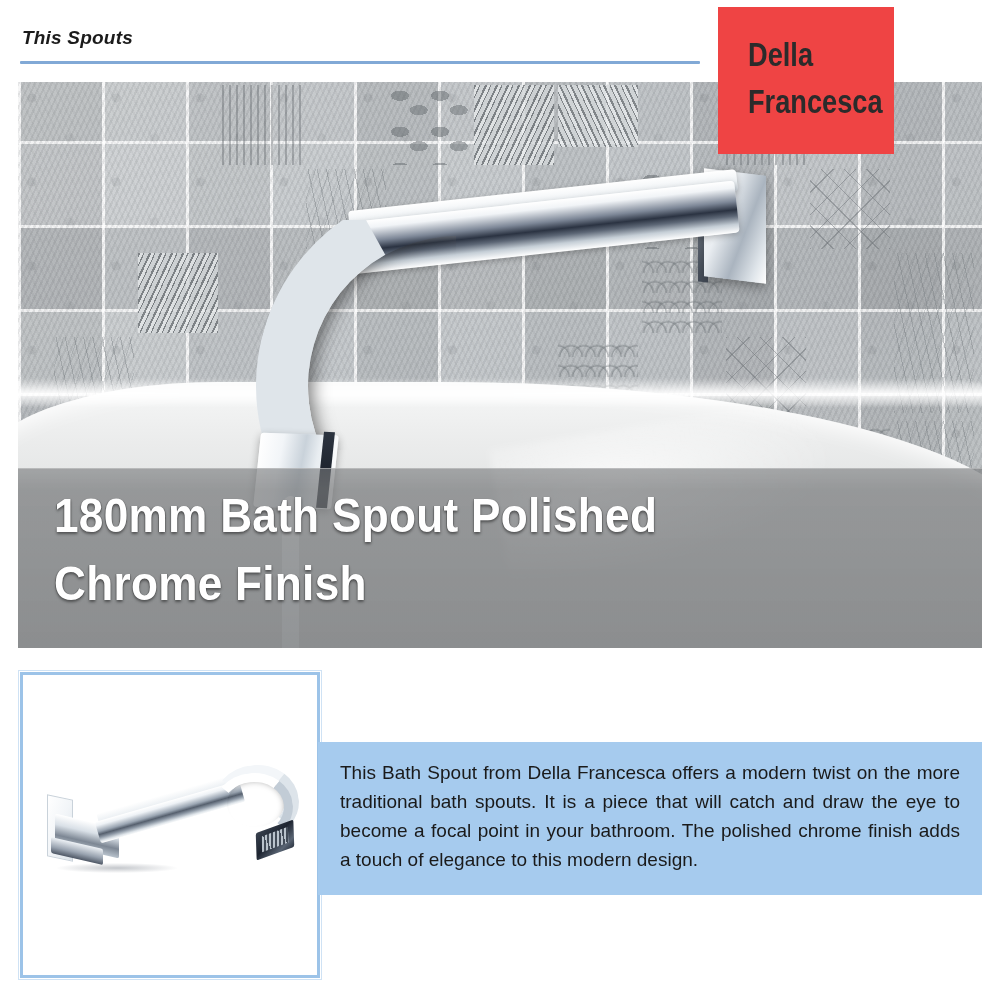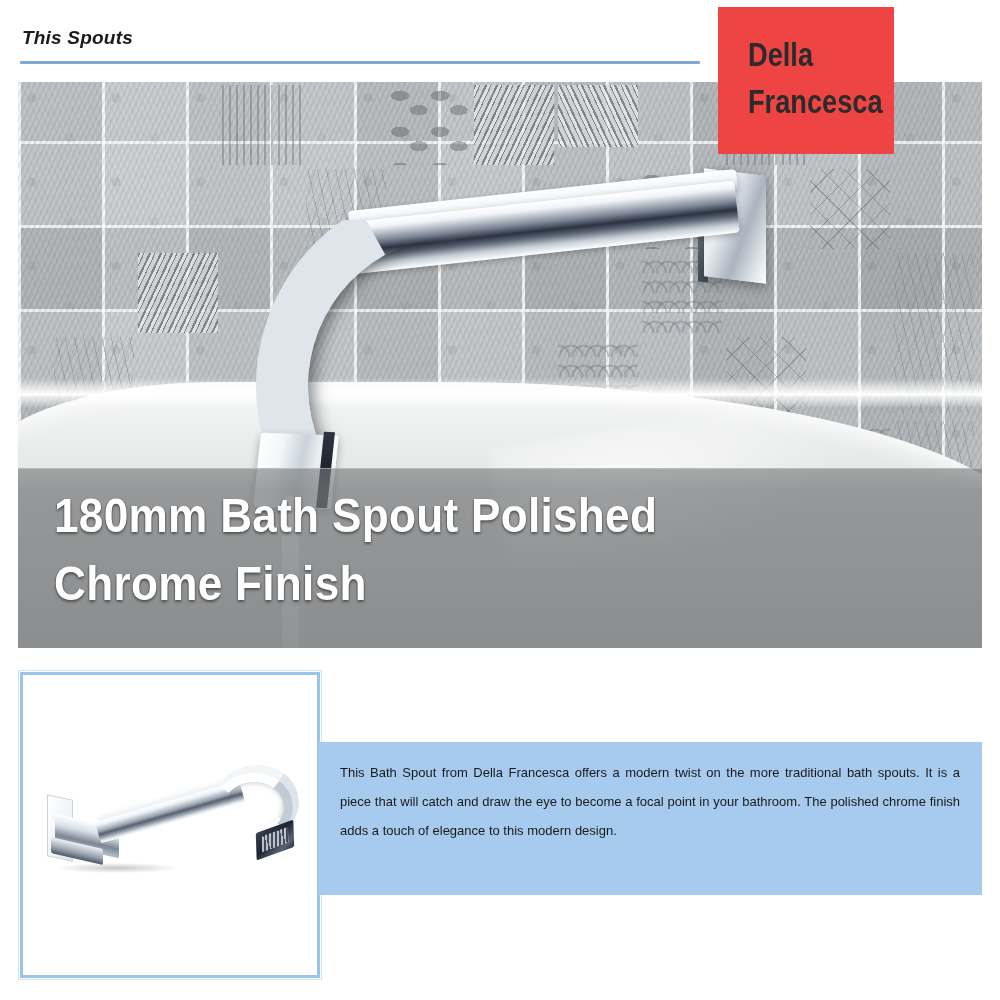--- a/index.html
+++ b/index.html
@@ -386,21 +386,21 @@
 
   
   #description-box{
     position:absolute;
     left:318px; top:742px;
     width:664px; height:153px;
     background:#a6cbee;
     padding:16px 22px 0 22px;
   }
   #description-text{
-    font-size:13px;
+    font-size:19px;
     line-height:29px;
     color:#1a1a1a;
     text-align:justify;
     font-family:"Liberation Sans", sans-serif;
   }
 </style>
 </head>
 <body>
 
 <div id="page-title">This Spouts</div>

